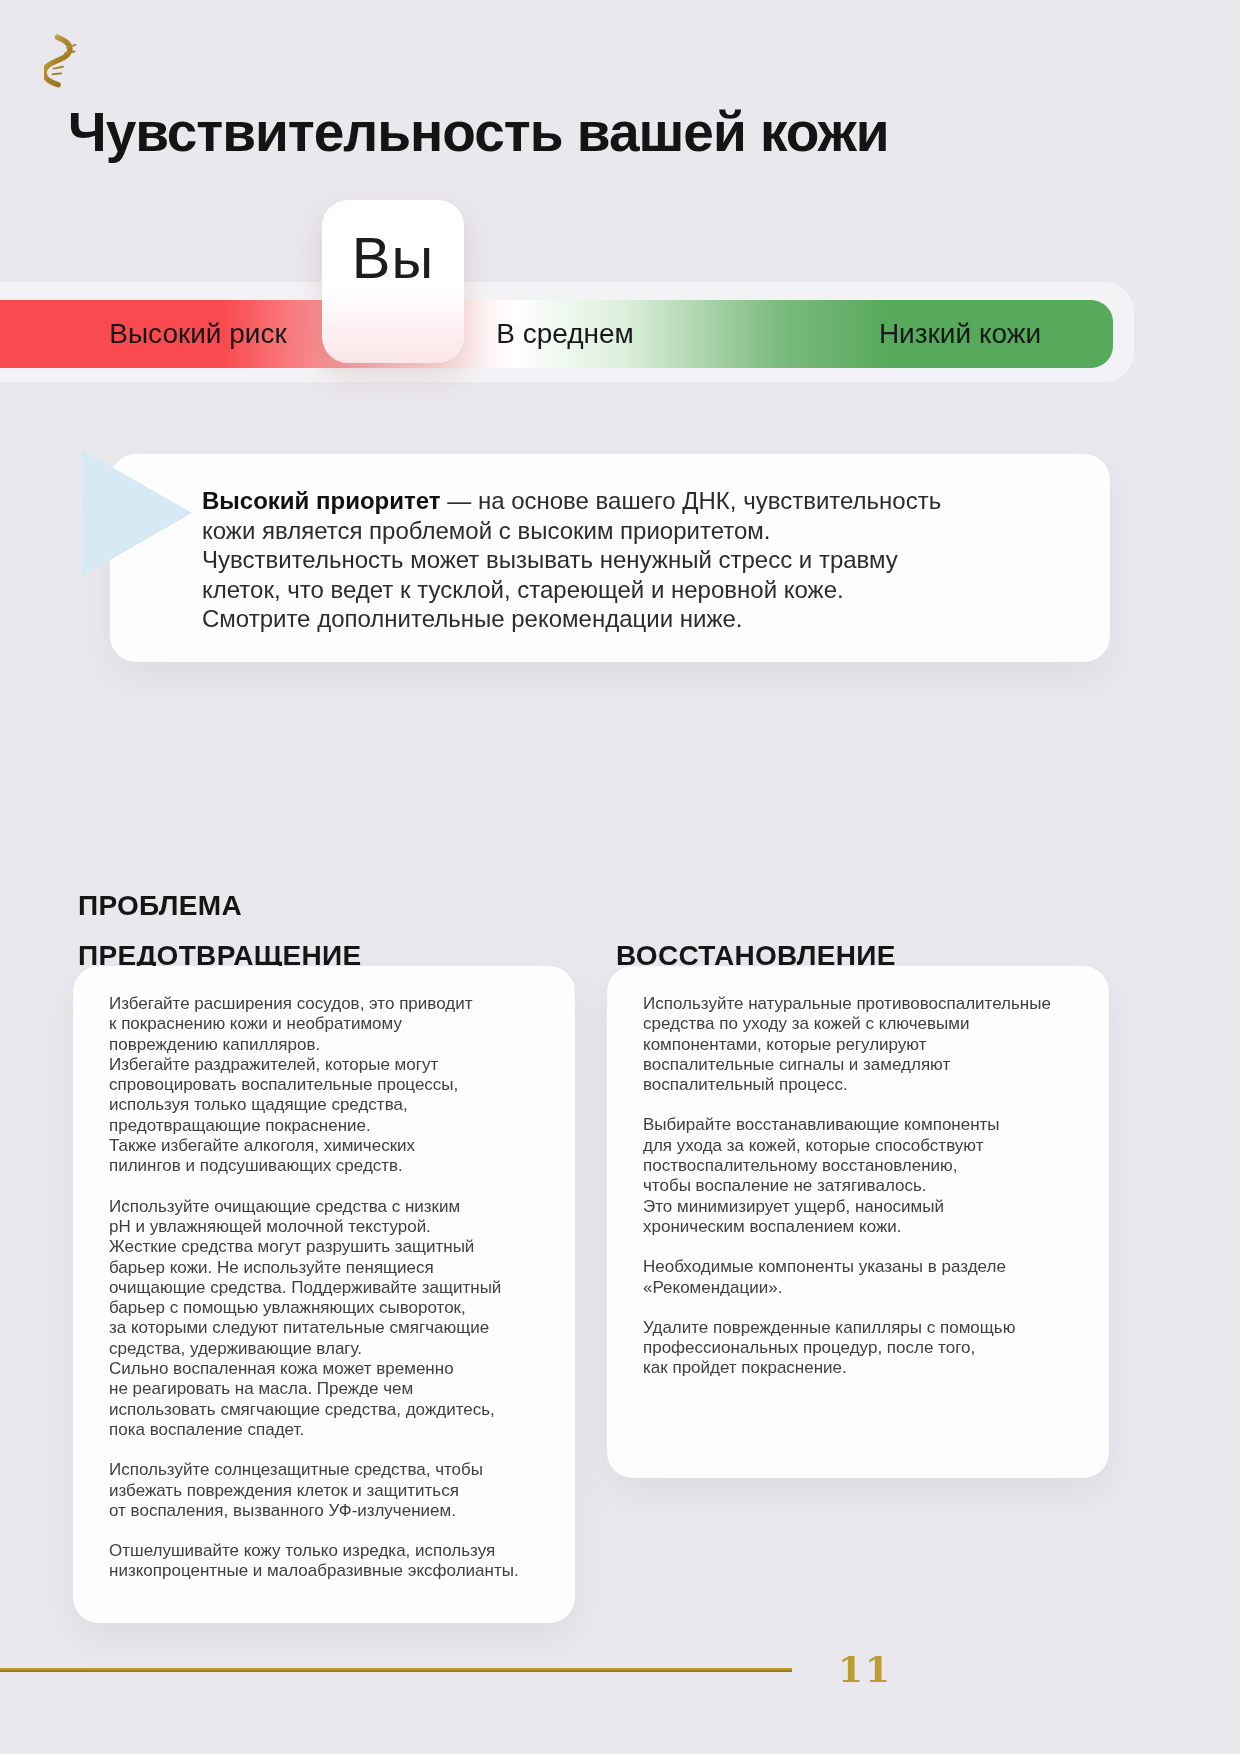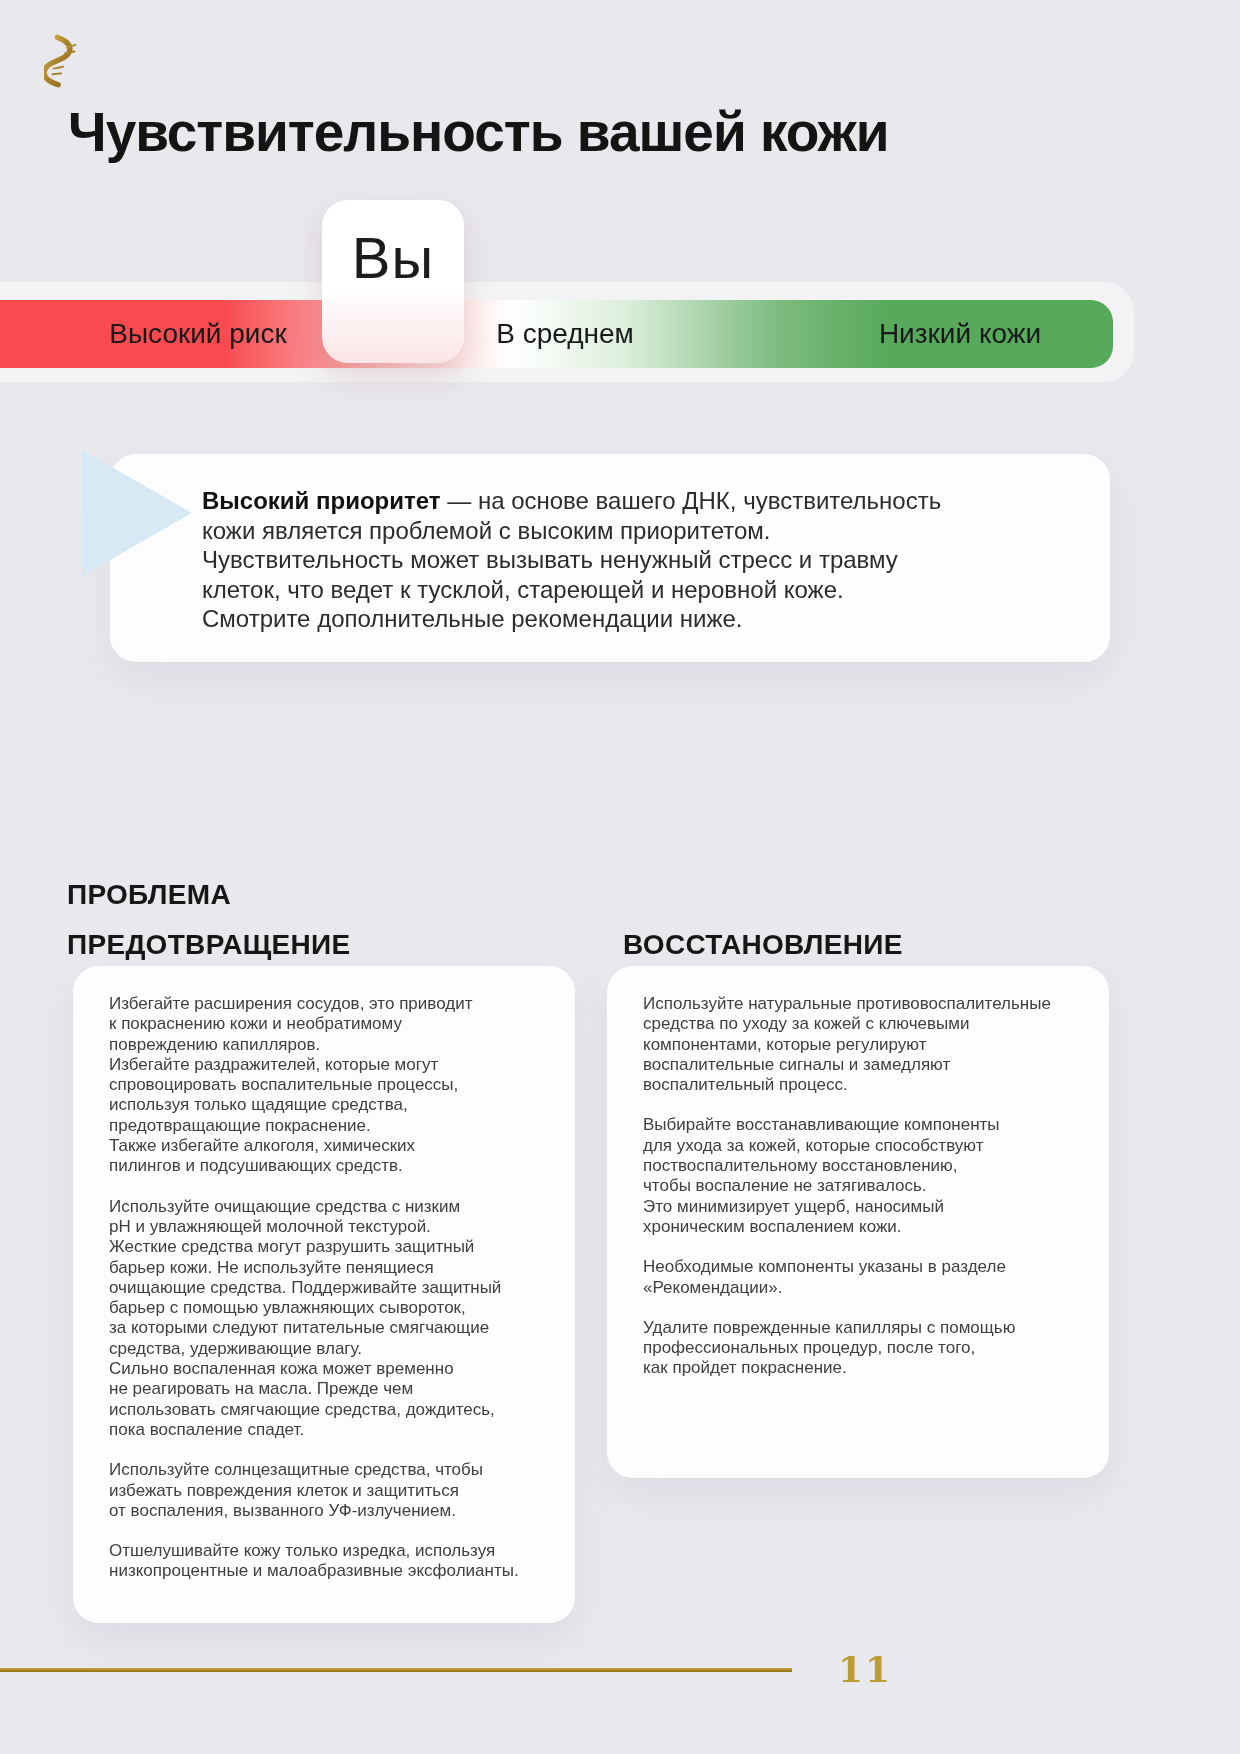--- a/index.html
+++ b/index.html
@@ -58,33 +58,33 @@
   .triangle-icon{
     position:absolute;left:82px;top:450px;width:110px;height:126px;z-index:4;
     background:#d7e9f4;clip-path:polygon(0 0,100% 50%,0 100%);
   }
   
   .section-title{
     position:absolute;left:60px;top:790px;margin:0;
     font-size:50px;font-weight:800;letter-spacing:-0.5px;color:#141414;white-space:nowrap;
   }
   .col-label{
-    position:absolute;margin:5px;font-size:28px;font-weight:800;
+    position:absolute;margin:16px;font-size:28px;font-weight:800;
     letter-spacing:0.3px;color:#161616;white-space:nowrap;
   }
   .lbl-problem{left:62px;top:874px;}
   .value-pill{
     position:absolute;left:296px;top:864px;height:46px;
     background:#fefefe;border-radius:10px;padding:0 22px;
     display:flex;align-items:center;
     box-shadow:0 8px 18px rgba(120,120,145,0.08);
   }
   .value-pill span{font-size:28px;font-weight:800;letter-spacing:0.3px;color:#161616;white-space:nowrap;}
   .lbl-prevention{left:62px;top:924px;}
-  .lbl-recovery{left:618px;top:924px;}
+  .lbl-recovery{left:600px;top:924px;}
   .strategy-card{
     position:absolute;top:966px;background:#fdfdfe;border-radius:26px;
     box-shadow:0 16px 34px rgba(120,120,145,0.10);
     box-sizing:border-box;padding:28px 30px 30px 36px;
   }
   .card-prevention{left:73px;width:502px;height:657px;}
   .card-recovery{left:607px;width:502px;height:512px;}
   .strategy-card p{
     margin:0 0 20px 0;font-size:17px;line-height:20.3px;color:#3f3f42;white-space:pre-line;
   }

